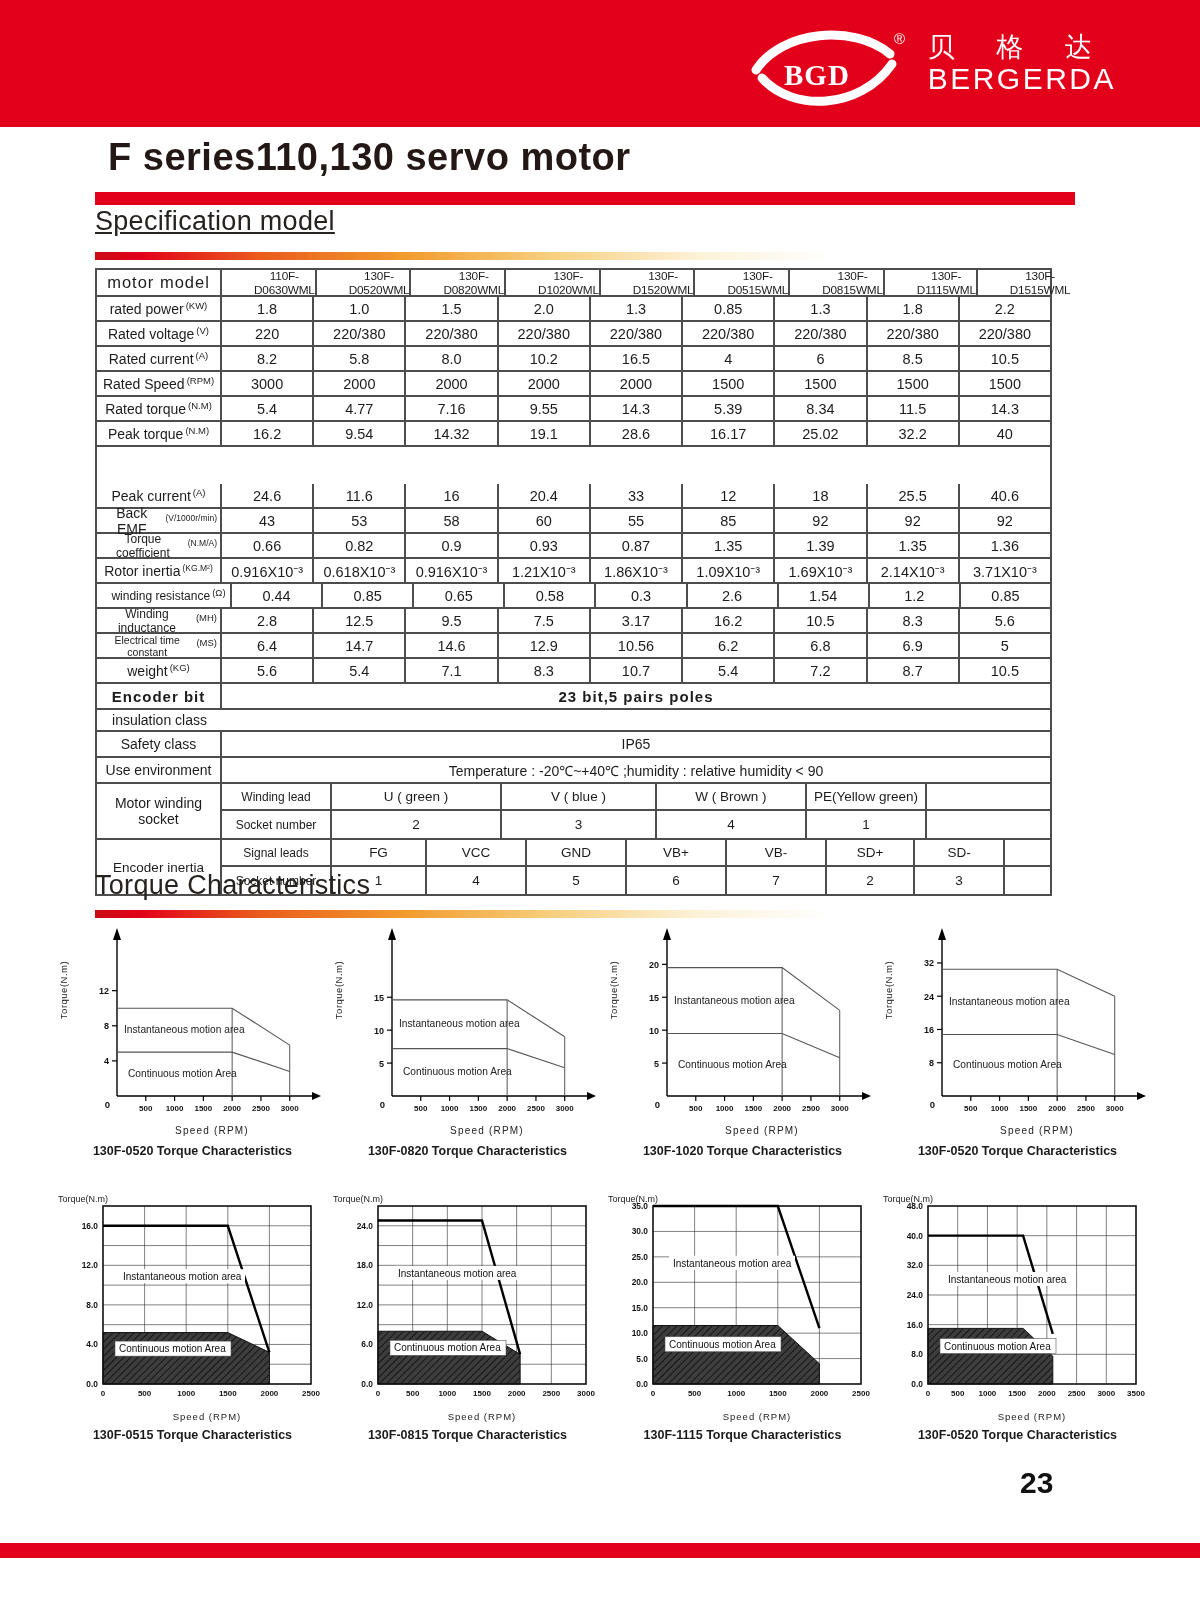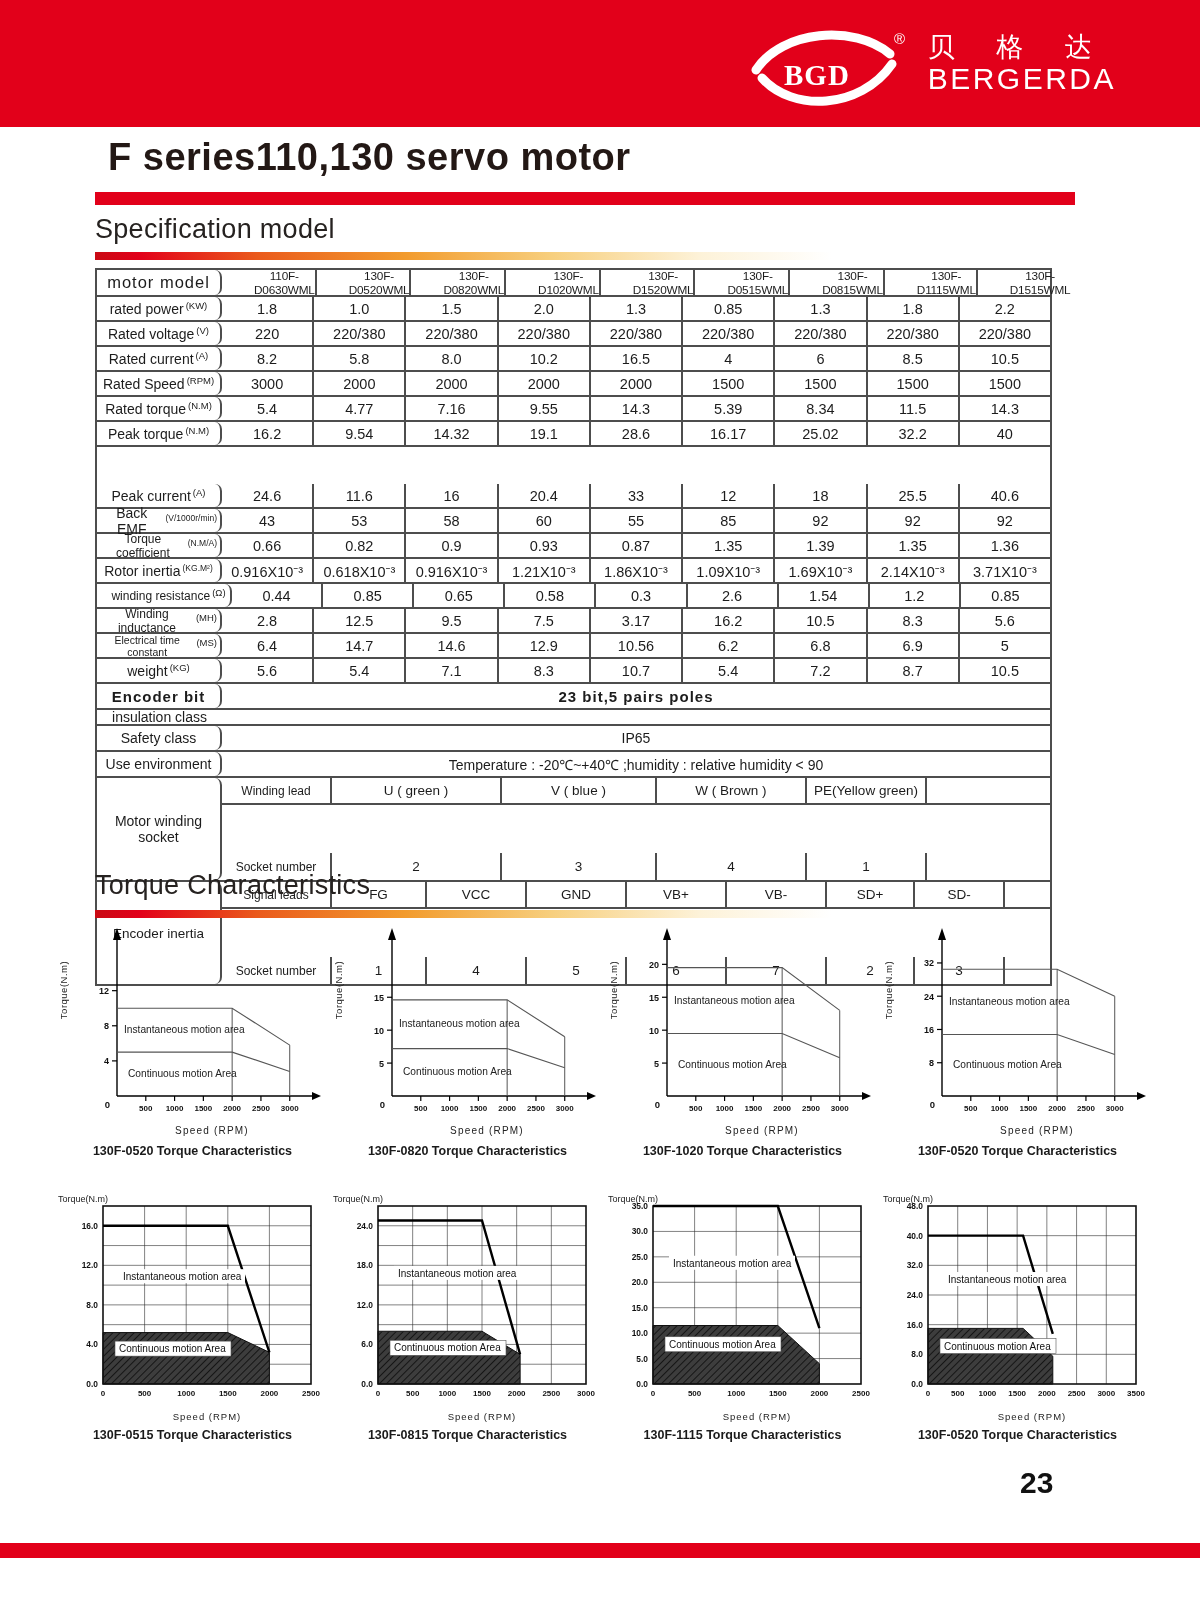--- a/index.html
+++ b/index.html
@@ -18,28 +18,28 @@
   .title-bar{position:absolute;left:95px;top:192px;width:980px;height:13px;background:#e2001a;}
   .section-heading{position:absolute;font-size:27px;font-weight:400;color:#262220;letter-spacing:.3px;}
   .grad-bar{position:absolute;height:8px;width:737px;
     background:linear-gradient(90deg,#c90b14 0%,#e2001a 6%,#ea5a1c 22%,#f29b2d 42%,#f7cf7e 62%,#fdf2d8 82%,rgba(255,255,255,0) 100%);}
   
   .spec-table{position:absolute;left:95px;top:268px;width:957px;border:2px solid #4d4d4d;background:#fff;box-sizing:border-box;}
   .t-row{display:flex;border-bottom:2px solid #4d4d4d;box-sizing:border-box;}
   .t-row:last-child{border-bottom:none;}
   .cell{box-sizing:border-box;border-right:2px solid #4d4d4d;display:flex;align-items:center;justify-content:center;text-align:center;}
   .cell:last-child{border-right:none;}
-  .label-cell{width:125px;flex:none;font-size:14px;padding:0 3px;border-radius:7px;}
+  .label-cell{width:125px;flex:none;font-size:14px;padding:0 3px;}
   .data-cell{flex:1;font-size:14.5px;}
   .model-label{font-size:16.5px;letter-spacing:1px;font-weight:500;}
   .model-cell{font-size:11.8px;font-weight:500;letter-spacing:-.2px;padding-left:32px;}
   .lbl-unit{font-size:9.5px;position:relative;top:-3px;margin-left:2px;white-space:nowrap;}
   .span-cell{flex:1;font-size:14px;}
   .span-bold{font-weight:bold;font-size:15px;letter-spacing:1px;}
-  .group-right{flex:1;display:flex;flex-direction:column;gap:48px;}
+  .group-right{flex:1;display:flex;flex-direction:column;}
   .sub-row{display:flex;height:27px;border-bottom:2px solid #4d4d4d;box-sizing:border-box;}
   .sub-row:last-child{border-bottom:none;}
   .sub-label{width:110px;flex:none;font-size:12px;}
   .sub-cell{font-size:13.5px;}
   .sub-empty{flex:1;}
   
   .charts-row{position:absolute;left:55px;width:1100px;display:flex;}
   .chart-cell{width:275px;flex:none;display:flex;flex-direction:column;align-items:center;}
   .chart-title{font-size:12.5px;font-weight:bold;color:#1a1a1a;text-align:center;margin-top:4px;white-space:nowrap;}
   svg{display:block;}
@@ -61,21 +61,21 @@
     <div class="brand-text">
       <div class="brand-cn">贝 格 达</div>
       <div class="brand-en">BERGERDA</div>
     </div>
   </div>
 </div>
 
 <div class="page-title">F series110,130 servo motor</div>
 <div class="title-bar"></div>
 
-<div class="section-heading" style="left:95px;top:214px;">Specification model</div>
+<div class="section-heading" style="left:95px;top:206px;text-decoration:underline;">Specification model</div>
 <div class="grad-bar" style="left:95px;top:252px;"></div>
 
 <div class="spec-table">
     <div class="t-row" style="height: 27px;">
       <div class="cell label-cell model-label">motor model</div>
       <div class="cell data-cell model-cell">110F-D0630WML</div>
       <div class="cell data-cell model-cell">130F-D0520WML</div>
       <div class="cell data-cell model-cell">130F-D0820WML</div>
       <div class="cell data-cell model-cell">130F-D1020WML</div>
       <div class="cell data-cell model-cell">130F-D1520WML</div>
@@ -291,21 +291,21 @@
       <div class="cell data-cell">10.7</div>
       <div class="cell data-cell">5.4</div>
       <div class="cell data-cell">7.2</div>
       <div class="cell data-cell">8.7</div>
       <div class="cell data-cell">10.5</div>
     </div>
     <div class="t-row" style="height: 26px;">
       <div class="cell label-cell span-bold">Encoder bit</div>
       <div class="cell span-cell span-bold">23 bit,5 pairs poles</div>
     </div>
-    <div class="t-row" style="height: 16px;">
+    <div class="t-row" style="height: 22px;">
       <div class="cell label-cell">insulation class</div>
     </div>
     <div class="t-row" style="height: 26px;">
       <div class="cell label-cell">Safety class</div>
       <div class="cell span-cell">IP65</div>
     </div>
     <div class="t-row" style="height: 26px;">
       <div class="cell label-cell">Use environment</div>
       <div class="cell span-cell">Temperature : -20℃~+40℃ ;humidity : relative humidity &lt; 90</div>
     </div>

